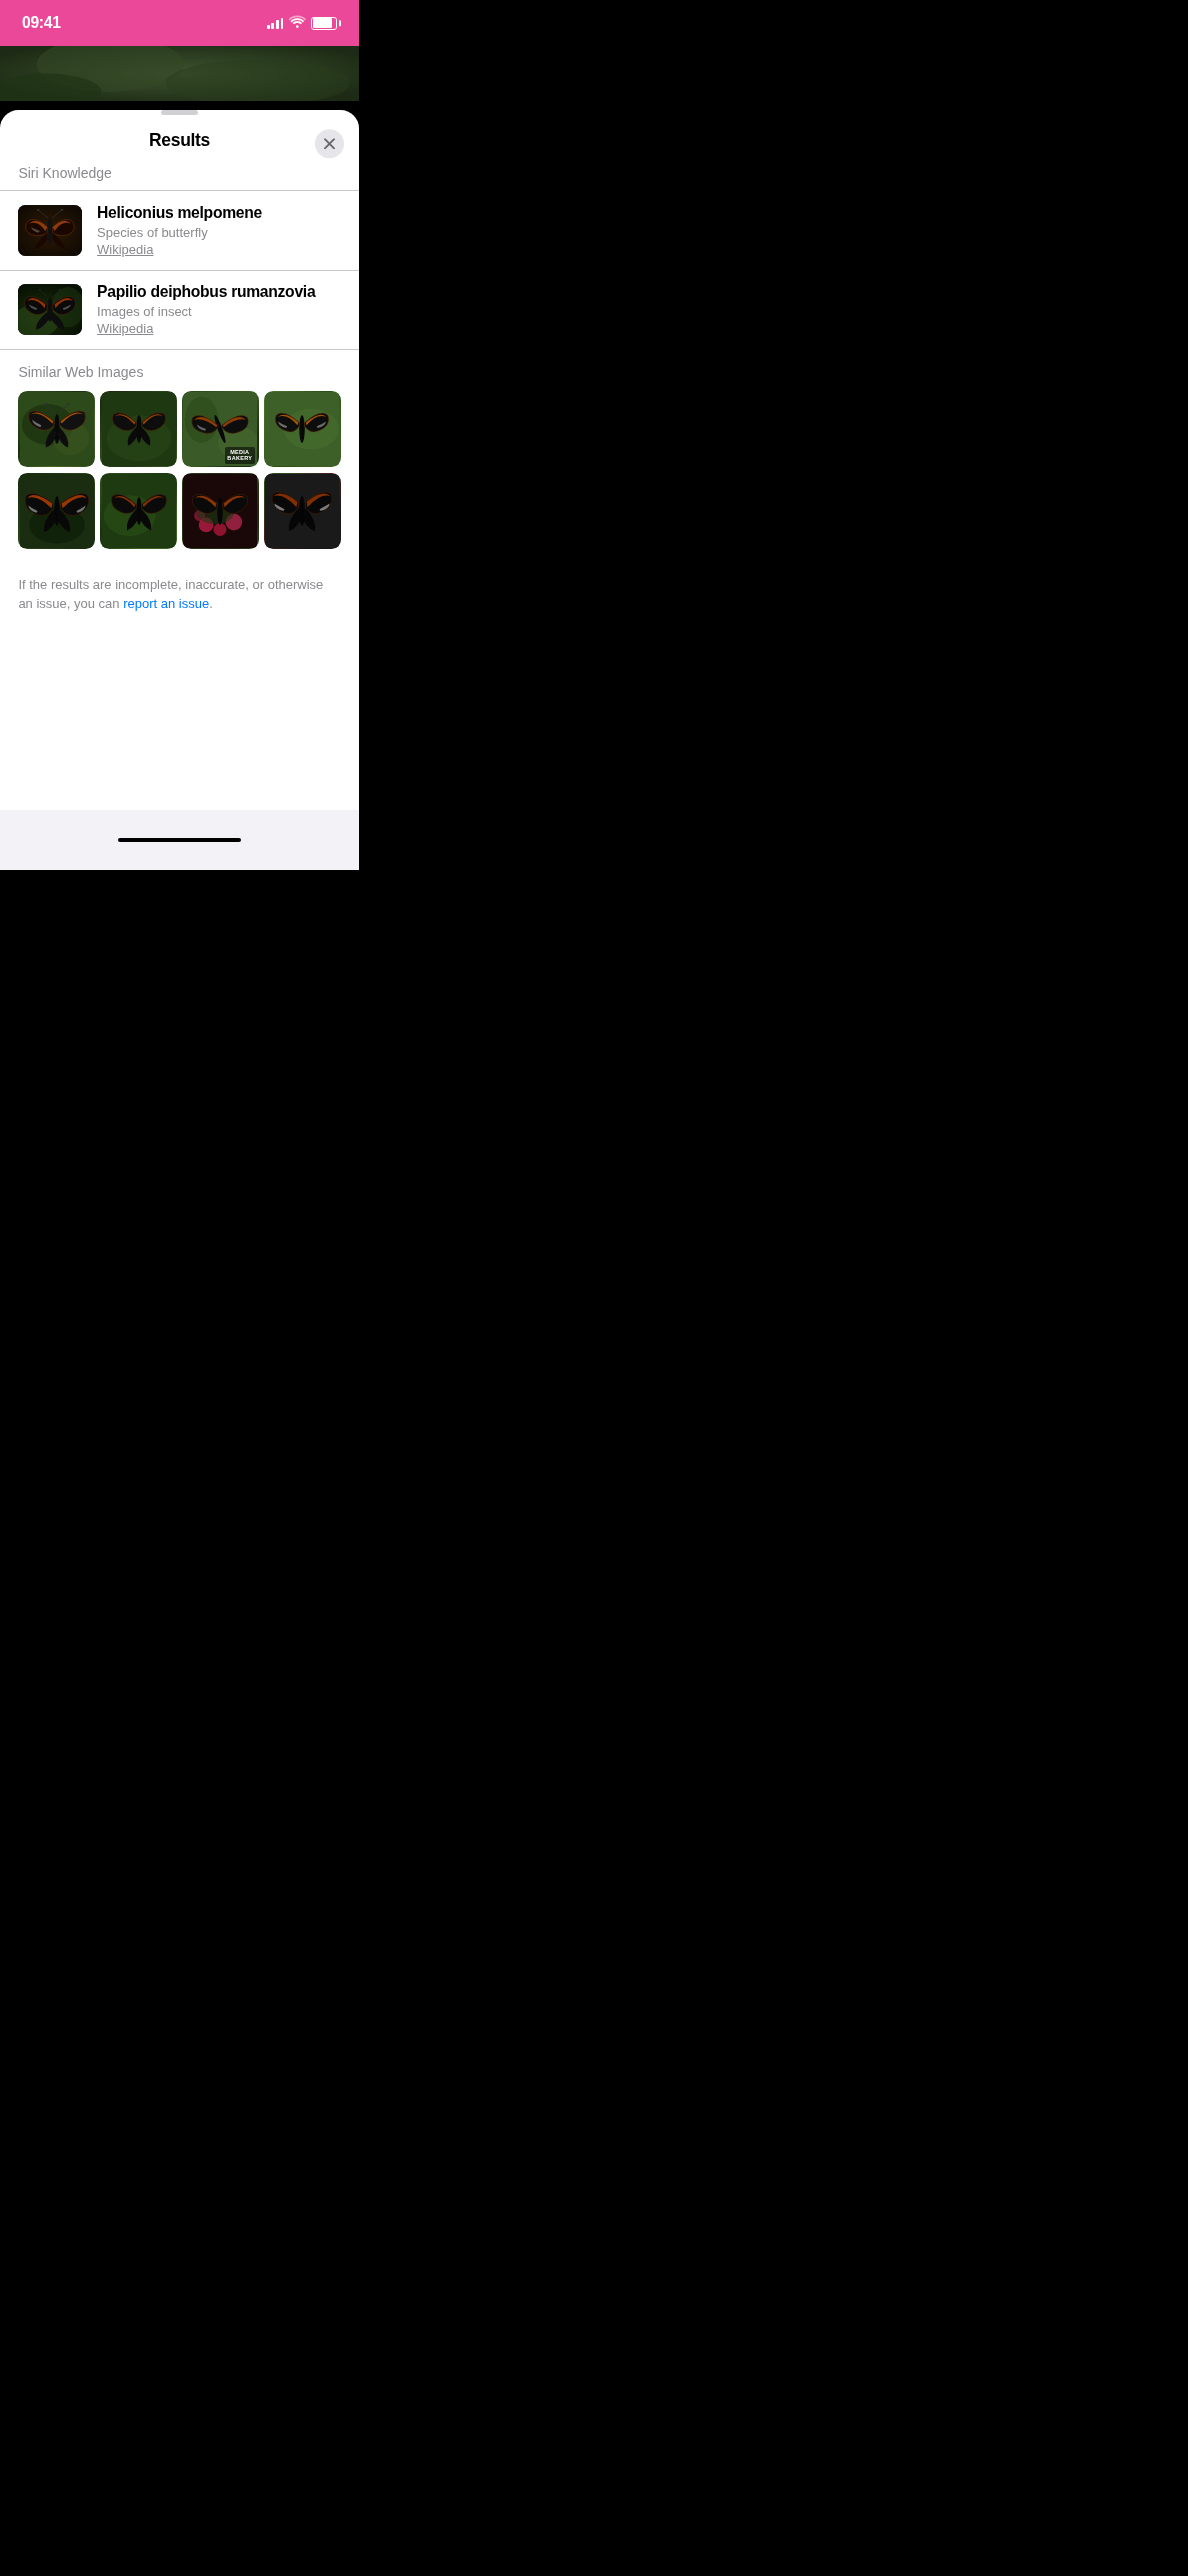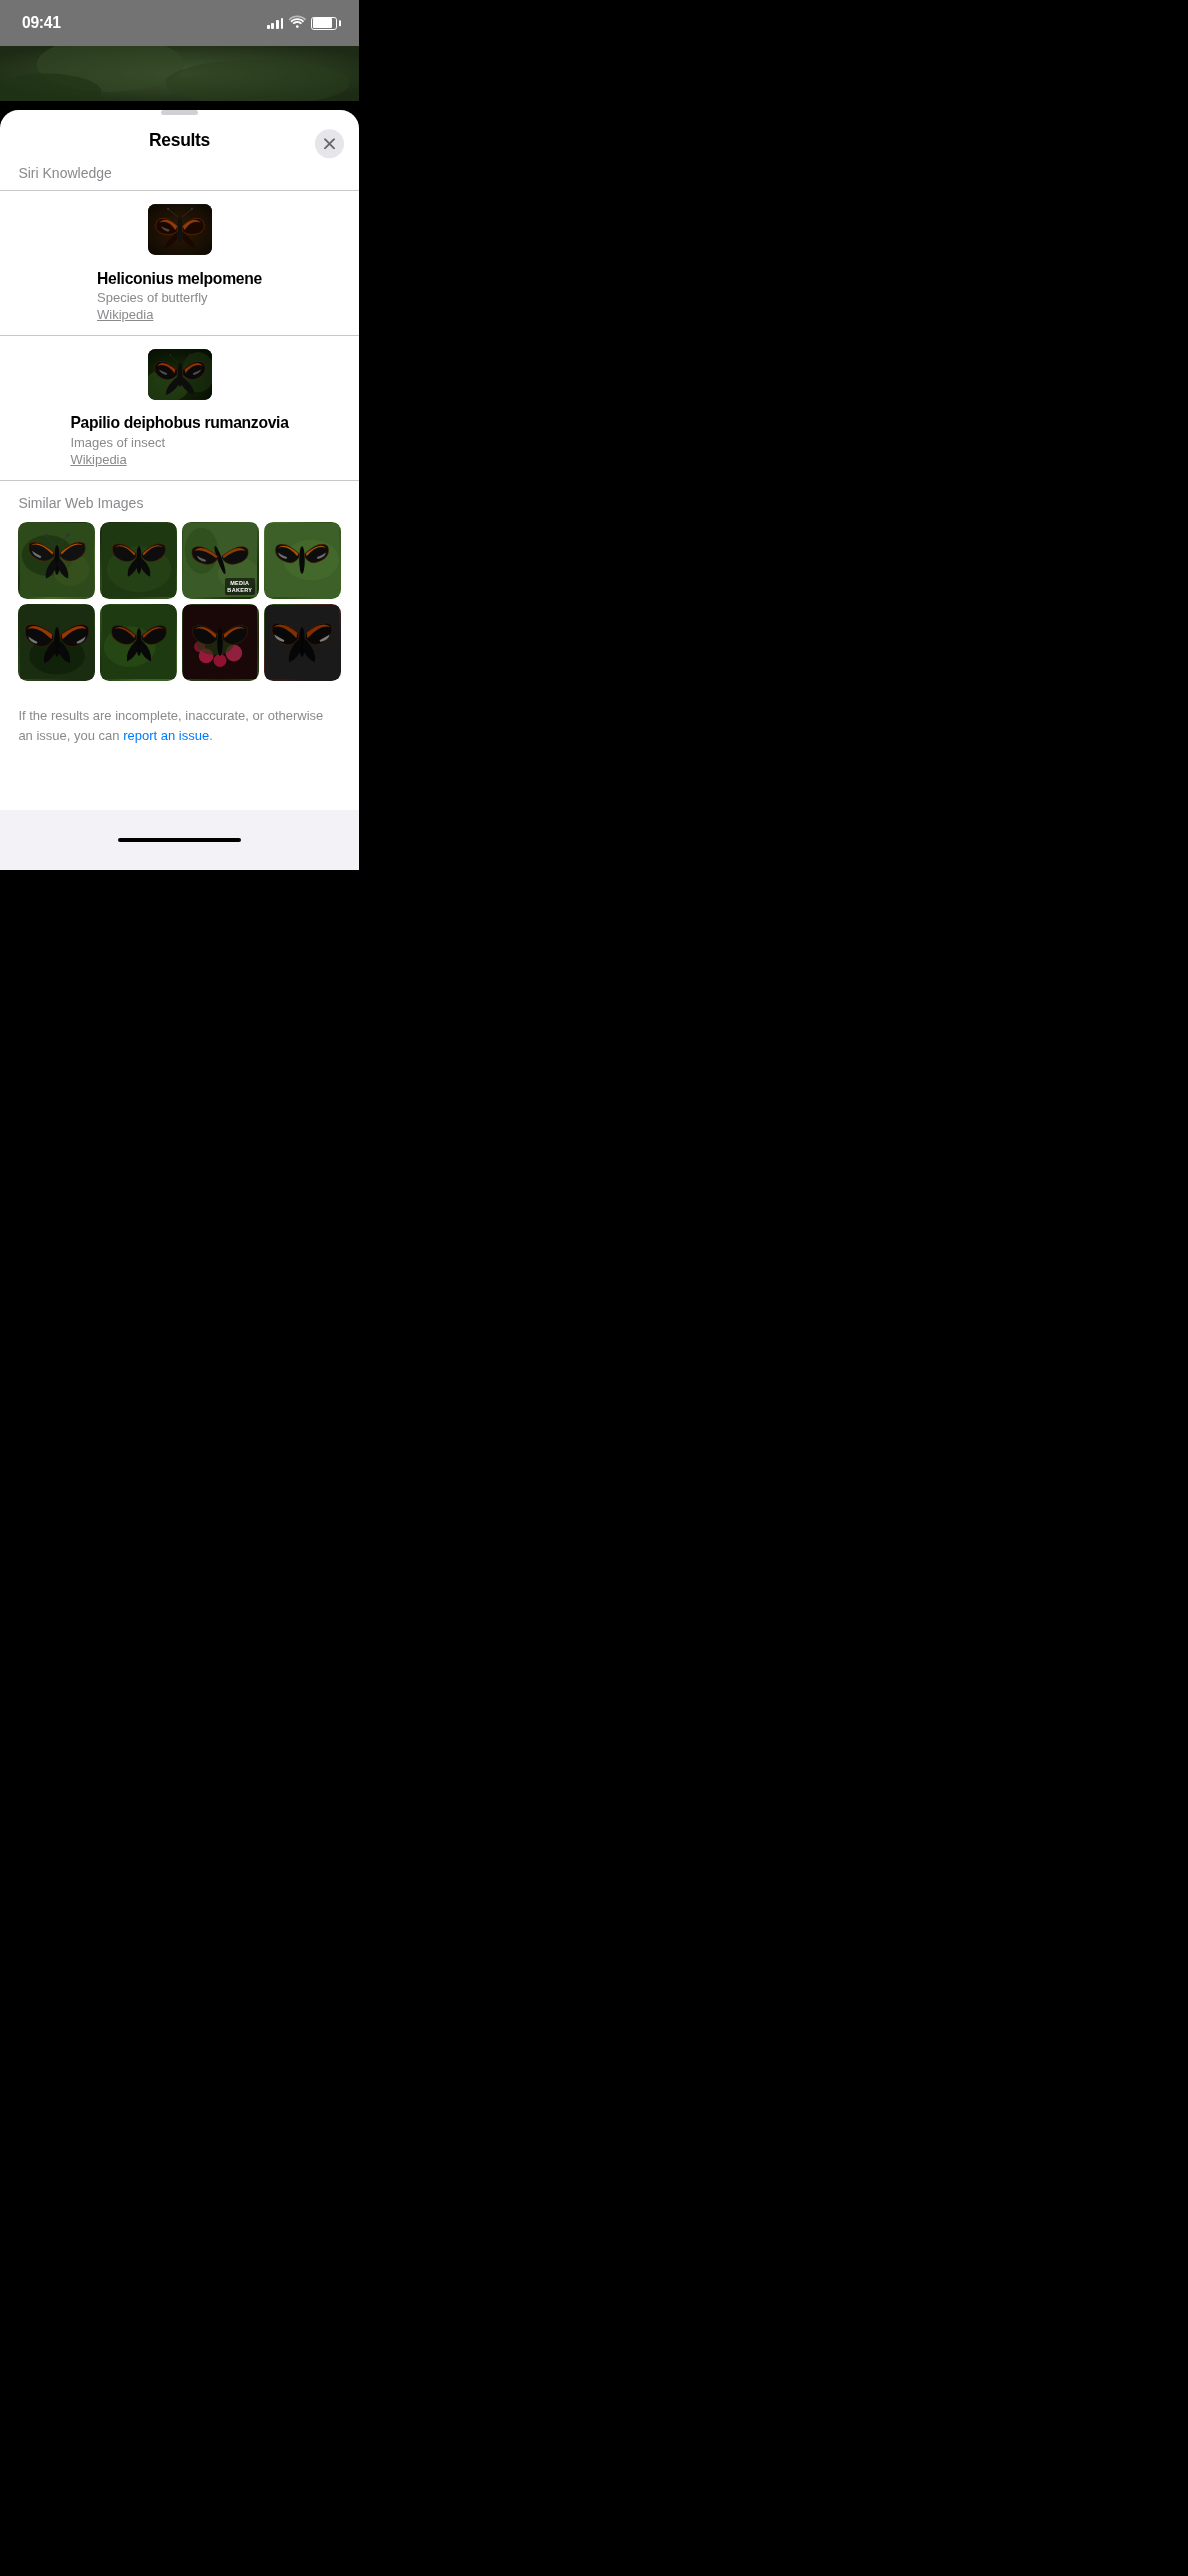--- a/index.html
+++ b/index.html
@@ -7,21 +7,21 @@
 
     body {
       width: 359px;
       min-height: 778px;
       background: #000;
       font-family: -apple-system, 'SF Pro Display', 'Helvetica Neue', Arial, sans-serif;
       overflow-x: hidden;
     }
 
     .status-bar {
-      background: #737373;
+      background: #ec4899;
       height: 46px;
       display: flex;
       align-items: center;
       justify-content: space-between;
       padding: 0 22px;
     }
 
     .status-time {
       color: #fff;
       font-size: 15.7px;
@@ -149,21 +149,20 @@
       height: 0.5px;
       background: #c8c7cc;
       margin: 0 0;
     }
 
     .result-item {
       display: flex;
       align-items: center;
       padding: 13px 18.4px;
       gap: 14.7px;
-      flex-direction: column;
     }
 
     .result-thumbnail {
       width: 64px;
       height: 51px;
       border-radius: 7.4px;
       overflow: hidden;
       flex-shrink: 0;
       background: #1a1a1a;
     }

